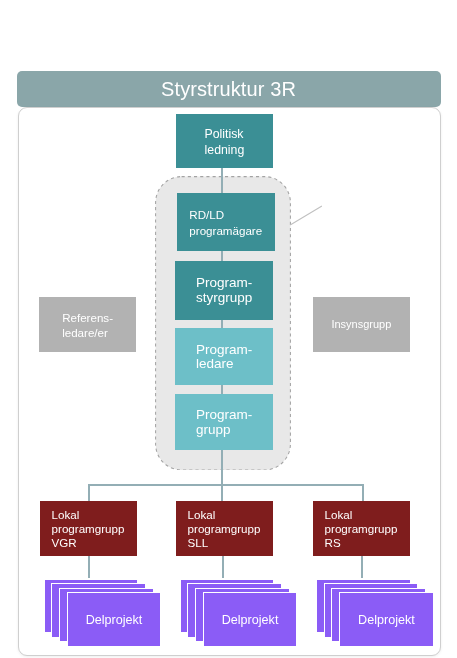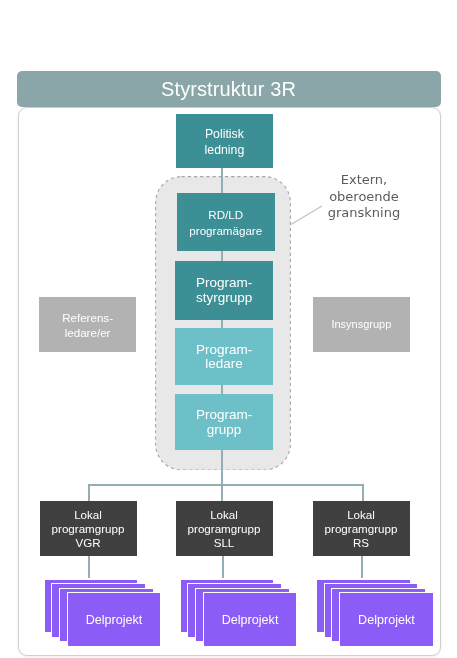--- a/index.html
+++ b/index.html
@@ -1,25 +1,25 @@
 <!DOCTYPE html>
 <html><head>
 <meta charset="utf-8">
 <style>
   html,body{margin:0;padding:0;}
   body{width:457px;height:658px;background:#ffffff;font-family:"Liberation Sans",sans-serif;overflow:hidden;}
   #root{position:relative;width:457px;height:658px;margin-top:40px;}
   .card{position:absolute;left:17.5px;top:67px;width:423px;height:549px;background:#fff;border:1px solid #cfcfcf;border-radius:9px;box-sizing:border-box;box-shadow:0 1px 3px rgba(0,0,0,.07);}
   .header{position:absolute;left:16.5px;top:31px;width:424px;height:36px;background:#8aa6a9;border-radius:5px;display:flex;align-items:center;justify-content:center;}
   .header-title{color:#fff;font-size:20px;letter-spacing:.1px;}
-  .box{position:absolute;box-sizing:border-box;padding-top:2px;display:flex;align-items:center;justify-content:center;text-align:center;color:#fff;font-size:12.2px;line-height:16.3px;white-space:pre-line;}
+  .box{position:absolute;box-sizing:border-box;padding-top:2px;display:flex;align-items:center;justify-content:center;text-align:left;color:#fff;font-size:12.2px;line-height:16.3px;white-space:pre-line;}
   .teal{background:#3b8f95;}
   .ltl{background:#6dbfc8;}
   .gray{background:#b2b2b2;}
-  .green{background:#404040;}
+  .green{background:#7f1d1d;}
   .dashed{position:absolute;left:154.8px;top:135.7px;}
   .line{position:absolute;background:#93aeb5;}
   .note{position:absolute;color:#5c5c5c;font-family:"DejaVu Sans",sans-serif;font-size:13px;line-height:16.5px;text-align:center;white-space:pre-line;}
   .stack-layer{position:absolute;background:#8b5cf6;}
 
   
   .b-political{left:176px;top:73.8px;width:96.8px;height:53.9px;font-size:12.3px;line-height:16.1px;}
   .b-owner   {left:177px;top:152.7px;width:97.5px;height:58.1px;font-size:11.6px;line-height:15.4px;}
   .b-steering{left:175.3px;top:220.7px;width:97.5px;height:59px;font-size:13.5px;line-height:14.9px;}
   .b-leader  {left:175.3px;top:288.3px;width:97.5px;height:56.3px;font-size:13.5px;line-height:14.9px;}
@@ -71,23 +71,20 @@
   <div class="line hline-local"></div>
   <div class="line vline-left"></div>
   <div class="line vline-right"></div>
   <div class="line vline-sub-l"></div>
   <div class="line vline-sub-c"></div>
   <div class="line vline-sub-r"></div>
 
   <svg class="callout" width="40" height="26" viewBox="0 0 40 26">
       <path d="M0.6 24.8 L31.5 6.2" stroke="#c0c0c0" stroke-width="1.1" fill="none" stroke-linecap="round"></path>
     </svg>
-  <div class="note">Extern,
-oberoende
-granskning</div>
 
   <div class="box teal b-political">Politisk
 ledning</div>
   <div class="box teal b-owner">RD/LD
 programägare</div>
   <div class="box teal b-steering">Program-
 styrgrupp</div>
   <div class="box ltl b-leader">Program-
 ledare</div>
   <div class="box ltl b-group">Program-

